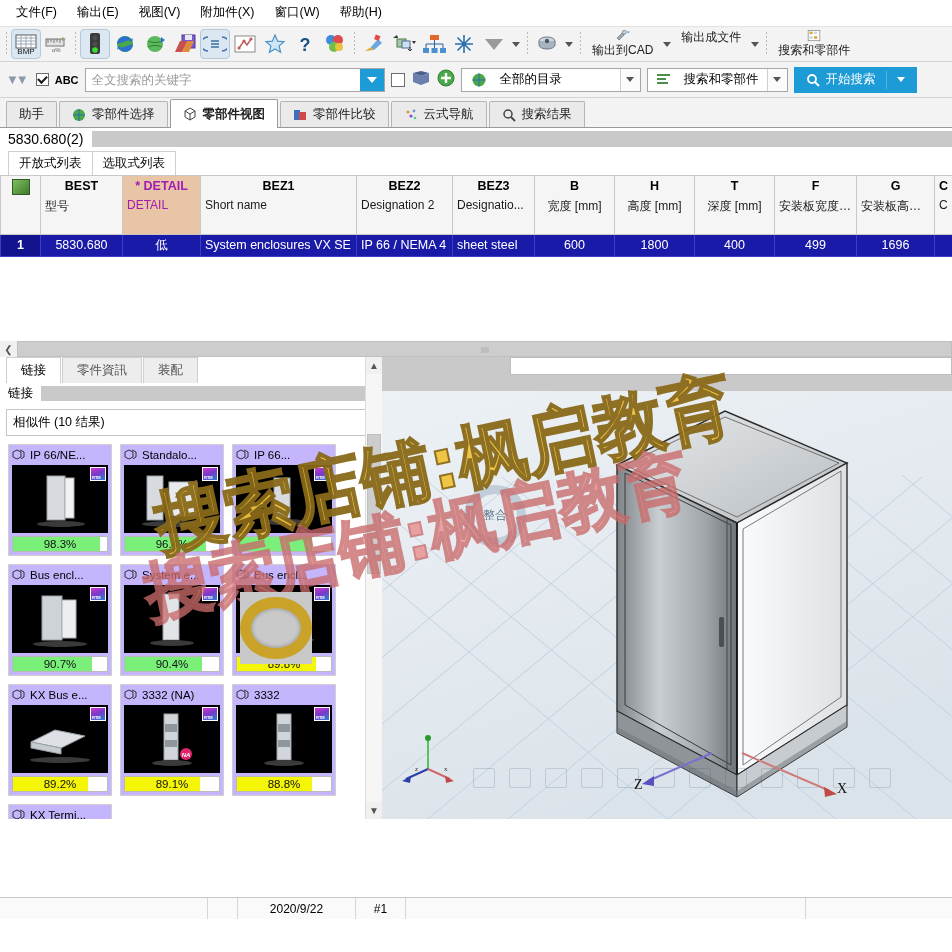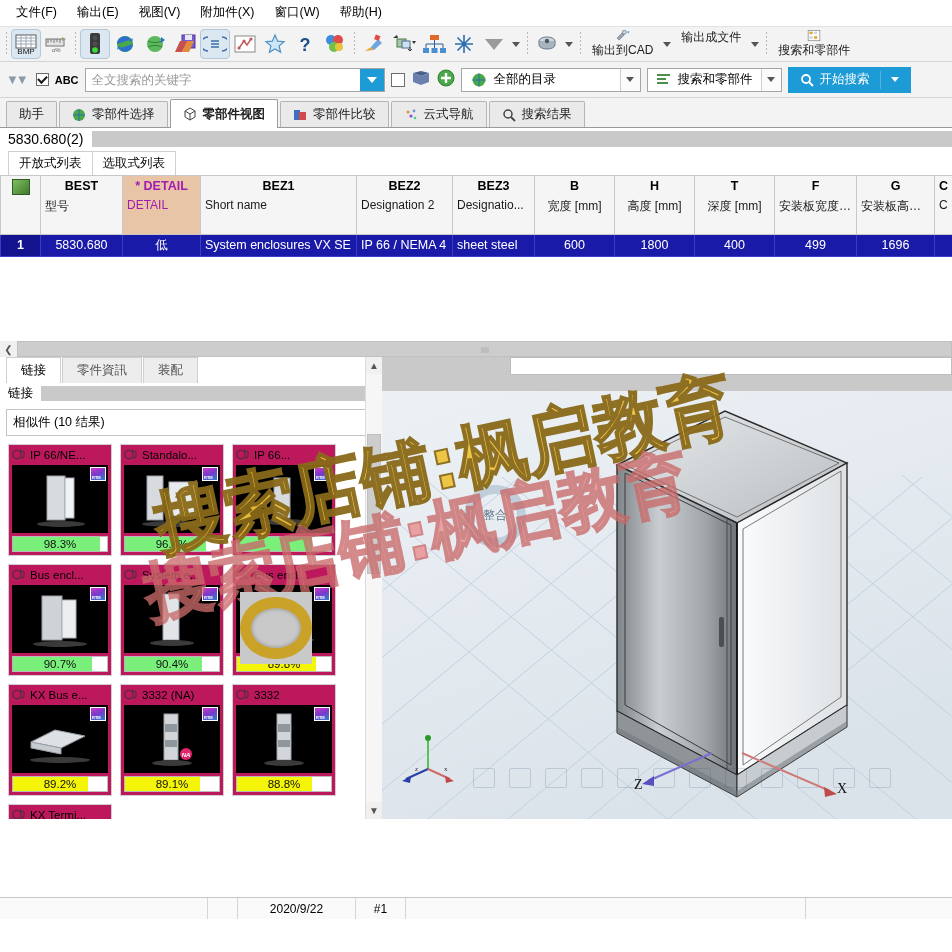--- a/index.html
+++ b/index.html
@@ -53,21 +53,21 @@
   .cb { width:13px;height:13px;border:1px solid #6d6d6d;background:#fff;display:inline-flex;align-items:center;justify-content:center;}
   .cb:after{content:"";width:7px;height:4px;border-left:2px solid #1a1a1a;border-bottom:2px solid #1a1a1a;transform:rotate(-45deg) translate(1px,-1px);}
   .abc { font-weight:bold; font-size:11px; letter-spacing:0px; font-family:"Liberation Sans",sans-serif;}
   .txtwrap { display:flex; align-items:stretch; height:24px; border:1px solid #a6a6a6; background:#fff; width:300px;}
   .txtwrap input { flex:1; border:0; outline:none; padding:8px 6px; font-size:12.5px; color:#333; background:transparent;}
   .txtwrap input::placeholder { color:#9a9a9a;}
   .bluedrop { width:24px; background:#1d9bd7; display:flex;align-items:center;justify-content:center;cursor:pointer;}
   .bluedrop .caret { border-top-color:#fff; border-left-width:5px;border-right-width:5px;border-top-width:6px;}
   .cbempty { width:14px;height:14px;border:1px solid #6d6d6d;background:#fff;}
   .selwrap { display:flex;align-items:stretch;height:24px;border:1px solid #a6a6a6;background:#fff;}
-  .selwrap .lbl { display:flex;align-items:center;gap:6px;padding:0 8px;font-size:12.5px;white-space:nowrap;}
+  .selwrap .lbl { display:flex;align-items:center;gap:12px;padding:0 8px;font-size:12.5px;white-space:nowrap;}
   .selwrap .arrow { width:20px;border-left:1px solid #cfcfcf;display:flex;align-items:center;justify-content:center;background:#fbfbfb;cursor:pointer;}
   .gobtn { height:26px;background:#1d9bd7;color:#fff;display:flex;align-items:center;padding:0 12px;gap:6px;font-size:12.5px;cursor:pointer;}
   .gobtn .caret{border-top-color:#fff;}
   .gosep { width:1px;height:18px;background:#4fb3e0;margin:0 4px;}
 
   
   .tabstrip { height:30px;background:#f3f3f3;display:flex;align-items:flex-end;padding-left:6px;border-bottom:1px solid #9a9a9a;}
   .tab {
     height:26px;display:flex;align-items:center;gap:6px;padding:0 12px;
     background:#eaeaea;border:1px solid #b5b5b5;border-bottom:none;margin-right:2px;
@@ -125,21 +125,21 @@
   .lptabs { height:26px;display:flex;align-items:flex-end;background:#fff;padding-left:6px;}
   .lptab { font-size:12.5px;padding:4px 14px;border:1px solid #cfcfcf;border-bottom:none;background:#ededed;margin-right:1px;cursor:default;color:#555;}
   .lptab.active { background:#fff;color:#000;}
   .lpsub { height:22px;display:flex;align-items:center;background:#fff;font-size:12.5px;}
   .lpsub .name{padding:0 8px;}
   .lpsub .fill{flex:1;height:15px;background:#c9c9c9;}
 
   .simhead { margin:4px 6px 2px; border:1px solid #c5c5c5;background:#fff;padding:4px 6px;font-size:12.5px;}
   .cards { flex:1; overflow:hidden; position:relative; padding:6px 6px 0 8px;}
   .cardrow { display:flex; gap:8px; margin-bottom:8px;}
-  .card { width:104px;border:1px solid #cfcfcf;background:#be185d;padding:3px;}
+  .card { width:104px;border:1px solid #cfcfcf;background:#c4b5fd;padding:3px;}
   .card .ctitle { display:flex;align-items:center;gap:4px;font-size:11.5px;white-space:nowrap;overflow:hidden;padding:1px 0 3px;}
   .card .thumb { height:68px;background:#000;display:flex;align-items:center;justify-content:center;position:relative;overflow:hidden;}
   .card .badge{position:absolute;right:2px;top:2px;width:16px;height:14px;
     background:linear-gradient(160deg,#d03ad0 0%,#7b38c9 45%,#2f7fd0 100%);border:1px solid #fff;}
   .card .badge:after{content:"RTM";position:absolute;left:1px;bottom:0;font-size:4px;color:#fff;font-weight:bold;}
   .pbar { margin-top:3px;height:16px;border:1px solid #b9b9b9;background:#fff;position:relative;}
   .pbar .fillbar { position:absolute;left:0;top:0;bottom:0;}
   .pbar .ptxt { position:absolute;left:0;right:0;top:0;bottom:0;display:flex;align-items:center;justify-content:center;font-size:11.5px;color:#111;}
   .card.short { height:auto; }
   .card.short .ctitle { padding-bottom:1px; }

